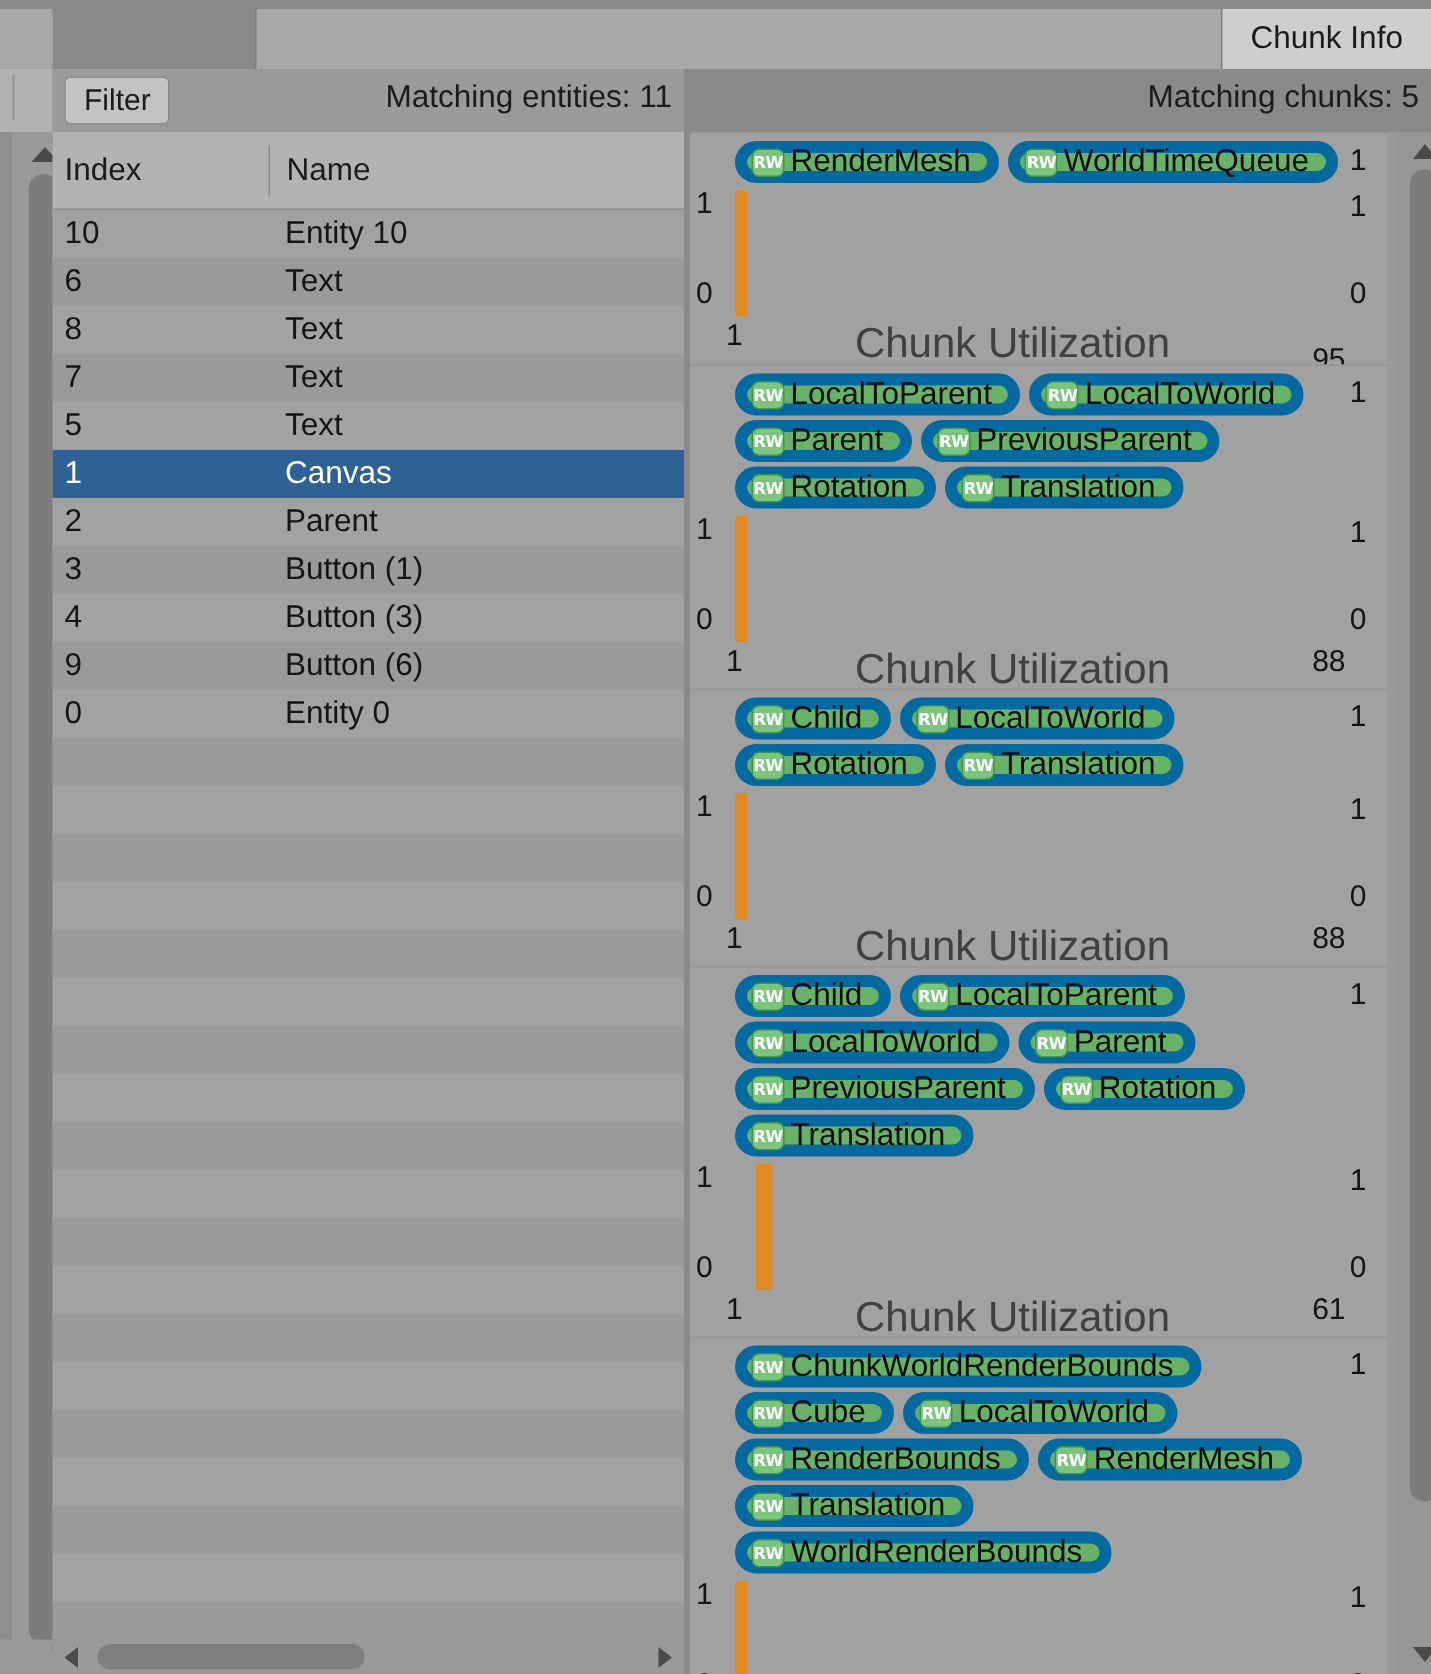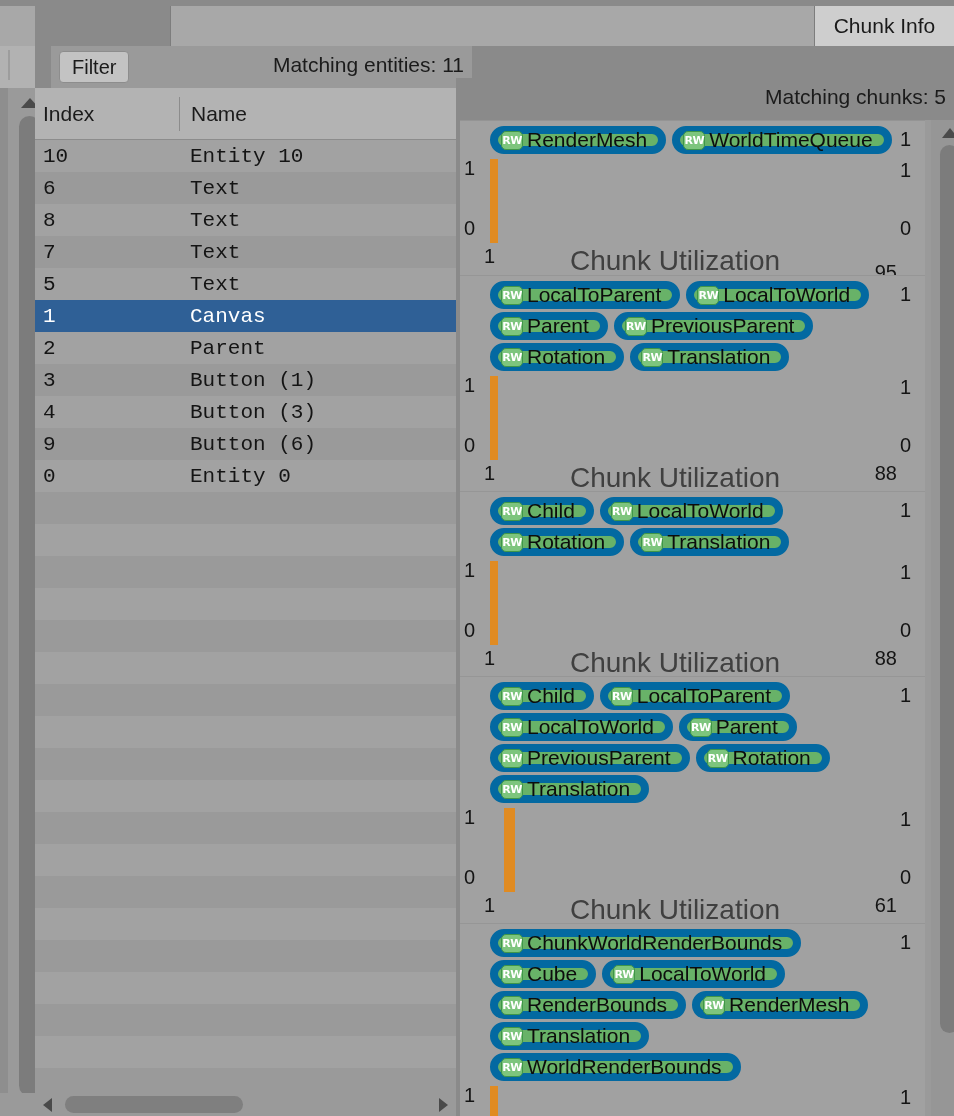--- a/index.html
+++ b/index.html
@@ -30,21 +30,21 @@
   #tab-spacer { left: 170px; right: 0; width: 644px; background:#a8a8a8; border-right:none;}
   #tab-chunk-info { left: 814px; width: 140px; border-right: none; }
   #tab-corner { position:absolute; left:0; top:6px; width:35px; height:40px; background:#a8a8a8; }
 
   
   #left-panel {
     position: absolute; left: 0; top: 46px; width: 456px; height: 1070px;
     background: #8a8a8a;
   }
   #left-toolbar {
-    position: absolute; left: 51px; top: 0; width: 421px; height: 42px;
+    position: absolute; left: 35px; top: 0; width: 421px; height: 42px;
     background: #9a9a9a;
   }
   #filter-button {
     position: absolute; left: 8px; top: 5px; height: 32px;
     background: #c3c3c3;
     border: 1px solid #8d8d8d;
     border-radius: 4px;
     color: #1b1b1b; font-size: 20px;
     display: flex; align-items: center; padding: 0 12px;
   }
@@ -96,21 +96,21 @@
     height: 52px; background: #b3b3b3;
     border-bottom: 1px solid #8c8c8c;
     display: flex; align-items: center;
     color: #1b1b1b; font-size: 21px;
   }
   #entity-header .th-index { width: 144px; padding-left: 8px; }
   #entity-header .th-sep { width:1px; height: 34px; background:#8c8c8c; }
   #entity-header .th-name { padding-left: 11px; }
   .entity-row {
     height: 32px; display: flex; align-items: center;
-    color: #141414; font-size: 21px; font-family: Liberation Mono, monospace;
+    color: #141414; font-size: 21px;
   }
   .entity-row.odd  { background: #a2a2a2; }
   .entity-row.even { background: #9a9a9a; }
   .entity-row.selected { background: #2f6096; color: #ffffff; }
   .entity-row .c-index { width: 144px; padding-left: 8px; }
   .entity-row .c-name { padding-left: 11px; }
 
   
   #left-hscroll {
     position: absolute; left: 35px; bottom: 0; width: 421px; height: 23px;
@@ -133,21 +133,20 @@
     background: #7f7f7f; border-radius: 9px;
   }
   #left-hscroll-corner {
     position:absolute; left:0; bottom:0; width:35px; height:23px; background:#9a9a9a;
   }
 
   
   #right-panel {
     position: absolute; left: 456px; top: 46px; width: 498px; height: 908px;
     background: #8a8a8a;
-    margin-top: 32px;
   }
   #right-toolbar {
     position: absolute; left: 0; top: 0; width: 498px; height: 42px;
     background: #8a8a8a;
   }
   #matching-chunks {
     position: absolute; right: 8px; top: 7px;
     color: #1b1b1b; font-size: 21px;
   }
   #chunk-scroll-area {

